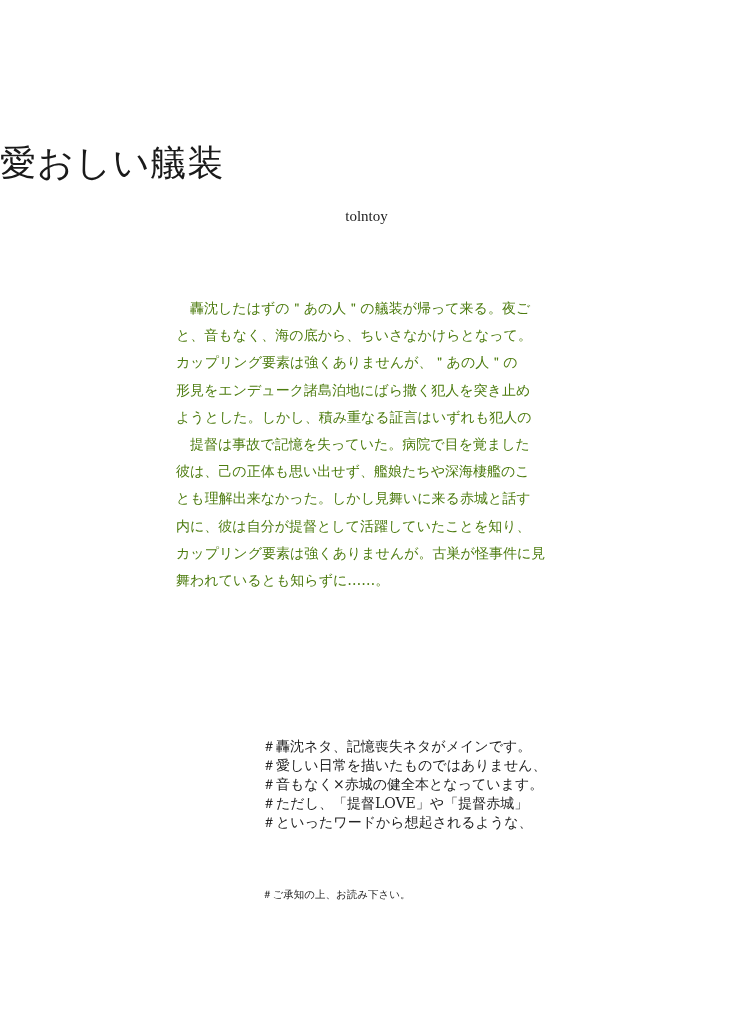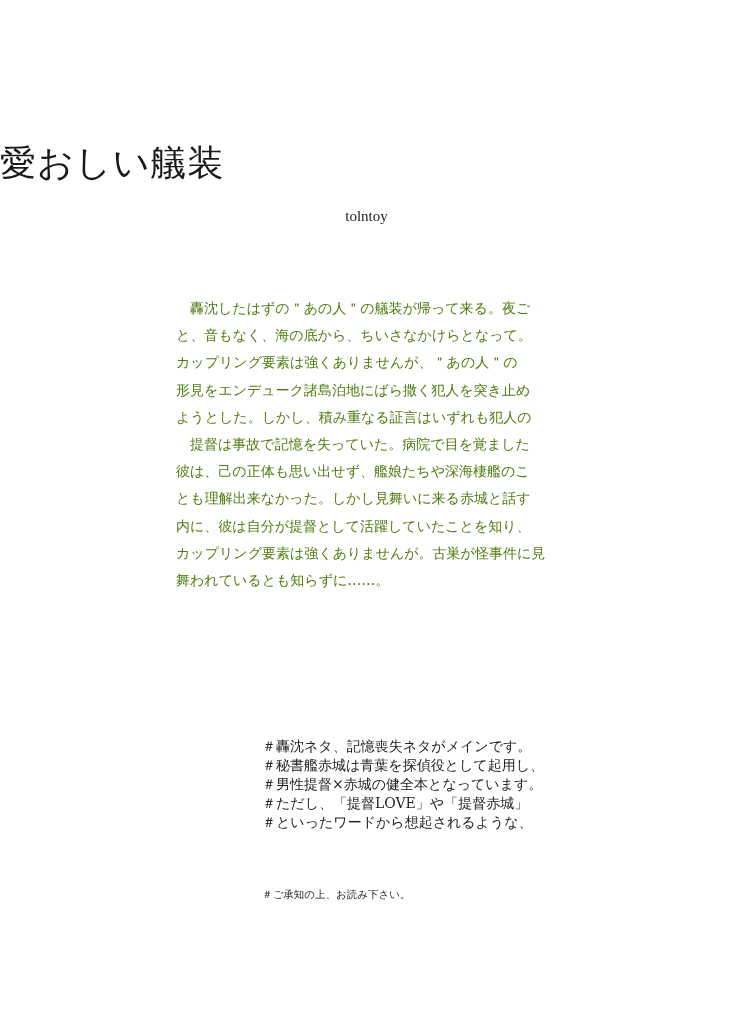--- a/index.html
+++ b/index.html
@@ -109,21 +109,21 @@
       <span class="line" style="margin-left:-1em">彼は、己の正体も思い出せず、艦娘たちや深海棲艦のこ</span>
       <span class="line" style="margin-left:-1em">とも理解出来なかった。しかし見舞いに来る赤城と話す</span>
       <span class="line" style="margin-left:-1em">内に、彼は自分が提督として活躍していたことを知り、</span>
       <span class="line" style="margin-left:-1em">カップリング要素は強くありませんが。古巣が怪事件に見</span>
       <span class="line" style="margin-left:-1em">舞われているとも知らずに……。</span>
     </p>
   </div>
 
   <div class="notes">
     <span class="note">＃轟沈ネタ、記憶喪失ネタがメインです。</span>
-    <span class="note">＃秘書艦赤城は青葉を探偵役として起用し、</span>
-    <span class="note">＃男性提督×赤城の健全本となっています。</span>
+    <span class="note">＃愛しい日常を描いたものではありません、</span>
+    <span class="note">＃音もなく×赤城の健全本となっています。</span>
     <span class="note">＃ただし、「提督LOVE」や「提督赤城」</span>
     <span class="note">＃といったワードから想起されるような、</span>
   </div>
 
   <div class="notes-footer">＃ご承知の上、お読み下さい。</div>
 
 </div>
 
 </body></html>

